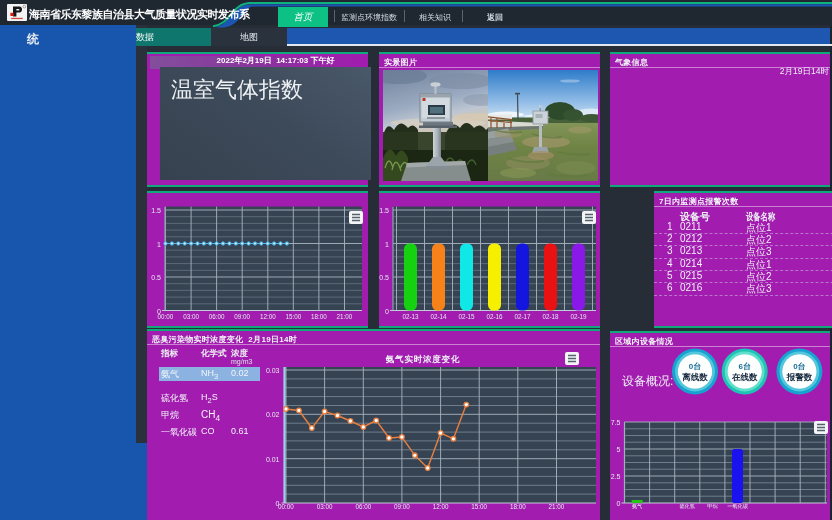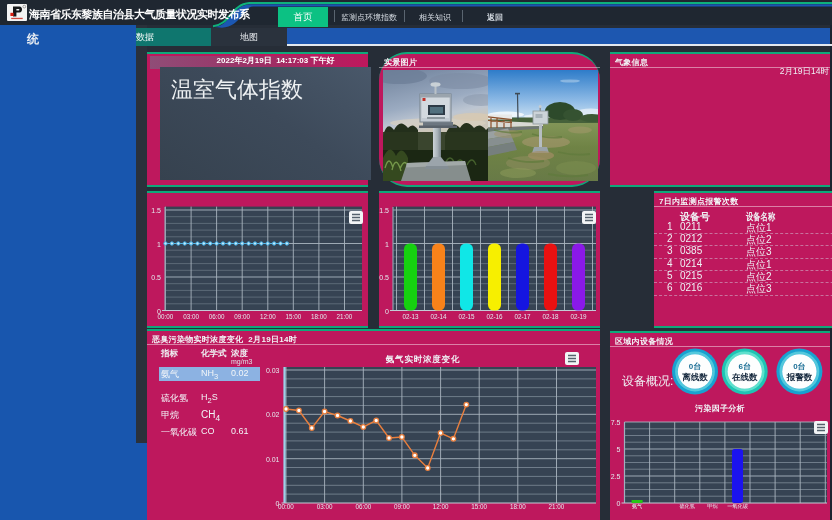--- a/index.html
+++ b/index.html
@@ -1,20 +1,20 @@
 <!DOCTYPE html>
 <html><head>
 <meta charset="utf-8">
 <style>
   html,body{margin:0;padding:0;}
   body{width:832px;height:520px;overflow:hidden;background:#262d37;
        font-family:"Liberation Sans",sans-serif;position:relative;}
   .abs{position:absolute;}
   #stage{position:absolute;left:0;top:0;width:832px;height:520px;}
-  .panel{position:absolute;background:#be185d;border-top:2px solid #0fa97a;}
+  .panel{position:absolute;background:#a21caf;border-top:2px solid #0fa97a;}
   .bb{border-bottom:2px solid #0fa97a;}
   .ptitle{position:absolute;left:5px;top:3px;color:#f2f5f7;font-size:8px;font-weight:bold;letter-spacing:.3px;}
   .punder{position:absolute;left:0;right:0;top:12.5px;height:1px;background:rgba(255,255,255,.45);}
   .trow{position:relative;height:11.4px;border-bottom:1px dashed rgba(215,225,235,.45);}
   .trow .abs{top:-1px;white-space:nowrap;}
   .abs{white-space:nowrap;}
 </style>
 </head>
 <body>
 <div id="stage">
@@ -33,42 +33,42 @@
     <rect x="0" y="0" width="20" height="17" rx="1" fill="#f4f4f4"></rect>
     <path d="M6,2.6 L12.5,2.6 C15.8,2.6 16,8.4 12.5,8.6 L9.4,8.6 L9.4,12.6 L6,12.6 Z M9.4,5 L9.4,6.4 L11.8,6.4 C12.6,6.3 12.6,5.1 11.8,5 Z" fill="#16181a"></path>
     <rect x="3.4" y="8.8" width="3.2" height="3.2" fill="#d81e12"></rect>
     <rect x="4.2" y="13.8" width="11.5" height="1.3" fill="#cf4a40"></rect>
     <circle cx="17.3" cy="2.6" r="1.4" fill="none" stroke="#555" stroke-width="0.5"></circle>
   </svg>
   <div class="abs" style="left:29px;top:7px;color:#fdfdfd;font-size:11px;font-weight:bold;letter-spacing:-0.5px;white-space:nowrap;">海南省乐东黎族自治县大气质量状况实时发布系</div>
   <div class="abs" style="left:27px;top:31px;color:#e8edf2;font-size:12px;font-weight:bold;">统</div>
 
   <div class="abs" style="left:278px;top:7px;width:50px;height:20px;background:#0cc183;"></div>
-  <div class="abs" style="left:278px;top:7px;width:50px;height:20px;line-height:20px;text-align:center;color:#fff;font-size:9.5px;">首页</div>
+  <div class="abs" style="left:278px;top:7px;width:50px;height:20px;line-height:20px;text-align:center;color:#fff;font-size:9.5px;font-style:italic;">首页</div>
   <div class="abs" style="left:341px;top:12px;color:#d7dde4;font-size:8px;white-space:nowrap;">监测点环境指数</div>
   <div class="abs" style="left:419px;top:12px;color:#d7dde4;font-size:8px;white-space:nowrap;">相关知识</div>
   <div class="abs" style="left:487px;top:12px;color:#d7dde4;font-size:8px;white-space:nowrap;font-weight:bold;">返回</div>
   <div class="abs" style="left:334px;top:10px;width:1px;height:12px;background:#5a6570;"></div>
   <div class="abs" style="left:404px;top:10px;width:1px;height:12px;background:#5a6570;"></div>
   <div class="abs" style="left:462px;top:10px;width:1px;height:12px;background:#5a6570;"></div>
 
   <div class="abs" style="left:136px;top:27.5px;width:85px;height:18px;background:#0f766e;color:#fff;font-size:9px;text-align:left;line-height:18px;">数据</div>
   <div class="abs" style="left:211px;top:27.5px;width:76px;height:18px;background:#2a323d;color:#e8ebef;font-size:9px;text-align:center;line-height:18px;">地图</div>
   <div class="abs" style="left:287px;top:28px;width:543px;height:16px;background:#1d57b0;"></div>
   <div class="abs" style="left:287px;top:44px;width:545px;height:2.2px;background:#e2e8ee;"></div>
 
   <div class="panel bb" style="left:147px;top:52px;width:221px;height:131px;">
     <div class="abs" style="left:3px;top:1.5px;width:216px;height:13px;background:linear-gradient(90deg,rgba(105,120,140,.55),rgba(85,98,118,.3) 55%,rgba(85,98,118,0));"></div>
     <div class="abs" style="left:0;top:1px;left:18px;width:100%;text-align:center;color:#fff;font-size:8px;font-weight:bold;">2022年2月19日&nbsp; 14:17:03 下午好</div>
     <div class="abs" style="left:13px;top:13px;width:211px;height:113px;background:linear-gradient(215deg,#49586a 0%,#3d4a5a 45%,#36424f 100%);text-decoration:underline;">
       <div class="abs" style="left:11px;top:8px;color:#eef1f3;font-size:22px;letter-spacing:0;">温室气体指数</div>
     </div>
   </div>
 
-  <div class="panel bb" style="left:379px;top:52px;width:221px;height:131px;border-radius:28px;">
+  <div class="panel bb" style="left:379px;top:52px;width:221px;height:131px;">
     <div class="ptitle">实景图片</div>
     <div class="punder"></div>
     <div class="abs" style="left:4px;top:16px;width:105px;height:111px;"><svg width="105" height="111" viewBox="0 0 105 111">
           <defs>
             <linearGradient id="sky1" x1="0" y1="0" x2="0.25" y2="1">
               <stop offset="0" stop-color="#6f819b"></stop>
               <stop offset="0.42" stop-color="#9babc1"></stop>
               <stop offset="0.58" stop-color="#bdc6d2"></stop>
               <stop offset="0.7" stop-color="#ccc6ba"></stop>
             </linearGradient>
@@ -258,21 +258,21 @@
           <span class="abs" style="left:179px;">0</span>
         </div>
       <div class="trow">
           <span class="abs" style="left:13px;">2</span>
           <span class="abs" style="left:26px;">0212</span>
           <span class="abs" style="left:92px;">点位2</span>
           <span class="abs" style="left:179px;">0</span>
         </div>
       <div class="trow">
           <span class="abs" style="left:13px;">3</span>
-          <span class="abs" style="left:26px;">0385</span>
+          <span class="abs" style="left:26px;">0213</span>
           <span class="abs" style="left:92px;">点位3</span>
           <span class="abs" style="left:179px;">0</span>
         </div>
       <div class="trow">
           <span class="abs" style="left:13px;">4</span>
           <span class="abs" style="left:26px;">0214</span>
           <span class="abs" style="left:92px;">点位1</span>
           <span class="abs" style="left:179px;">0</span>
         </div>
       <div class="trow">
@@ -348,21 +348,20 @@
           <path d="M421,24.5h8M421,27.5h8M421,30.5h8" stroke="#55616d" stroke-width="1.6"></path>
         </g>
       </svg>  
     </div>
 
   <div class="panel" style="left:610px;top:331px;width:220px;height:189px;">
     <div class="ptitle">区域内设备情况</div>
     <div class="punder" style="top:13px;"></div>
     <div class="abs" style="left:12px;top:40px;color:#f0f3f6;font-size:12px;">设备概况:</div>
     <div class="abs" style="left:75px;top:25px;width:140px;text-align:center;color:#eef2f5;font-size:11px;font-weight:bold;"></div>
-    <div class="abs" style="left:0;top:69.5px;width:100%;text-align:center;color:#f0f3f6;font-size:8px;font-weight:bold;letter-spacing:.3px;">污染因子分析</div>
 <svg width="215" height="70" viewBox="0 0 215 70" style="position:absolute;left:0;top:0;">
         <circle cx="85" cy="38.5" r="23" fill="#18a2d0"></circle>
         <circle cx="85" cy="38.5" r="18.6" fill="none" stroke="#53c8dc" stroke-width="2.6"></circle>
         <circle cx="85" cy="38.5" r="17.2" fill="#fdfefe"></circle>
         <text x="85" y="36" font-size="8" font-weight="bold" fill="#1c6f96" text-anchor="middle">0台</text>
         <text x="85" y="47" font-size="8.5" font-weight="bold" fill="#16293e" text-anchor="middle">离线数</text>
         <circle cx="134.7" cy="38.5" r="23" fill="#1fc4b4"></circle>
         <circle cx="134.7" cy="38.5" r="18.6" fill="none" stroke="#5fe0cd" stroke-width="2.6"></circle>
         <circle cx="134.7" cy="38.5" r="17.2" fill="#fdfefe"></circle>
         <text x="134.7" y="36" font-size="8" font-weight="bold" fill="#1c6f96" text-anchor="middle">6台</text>

